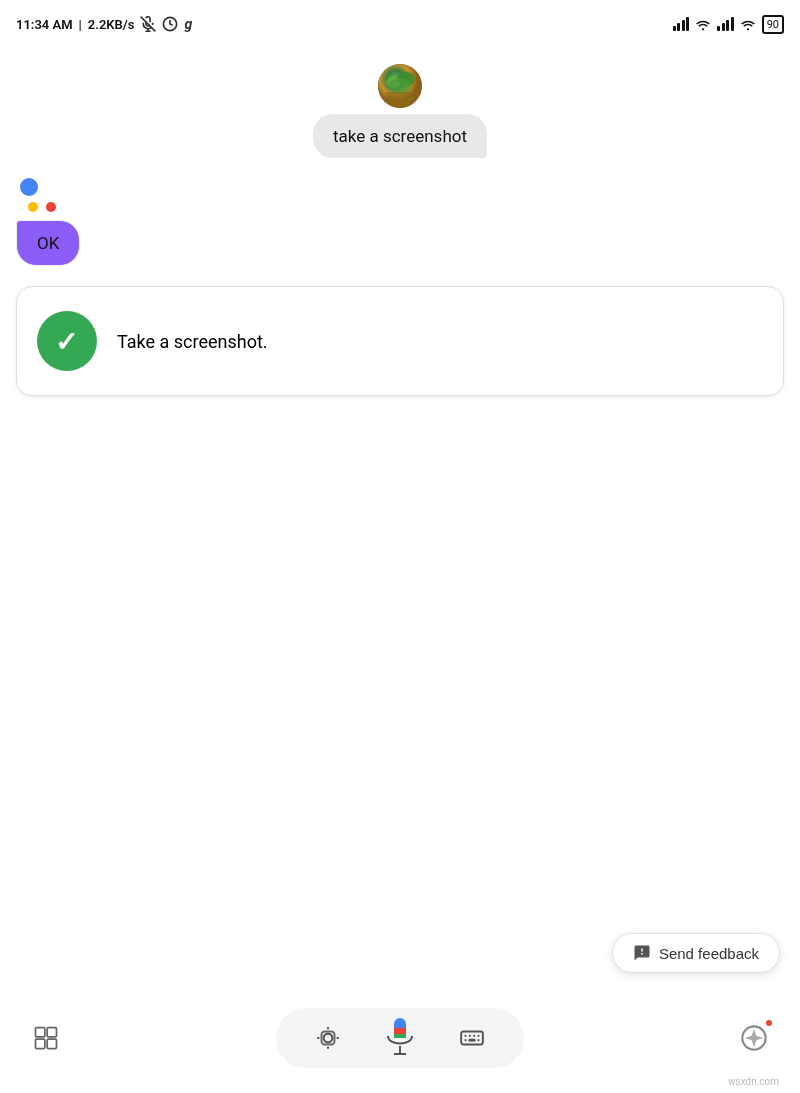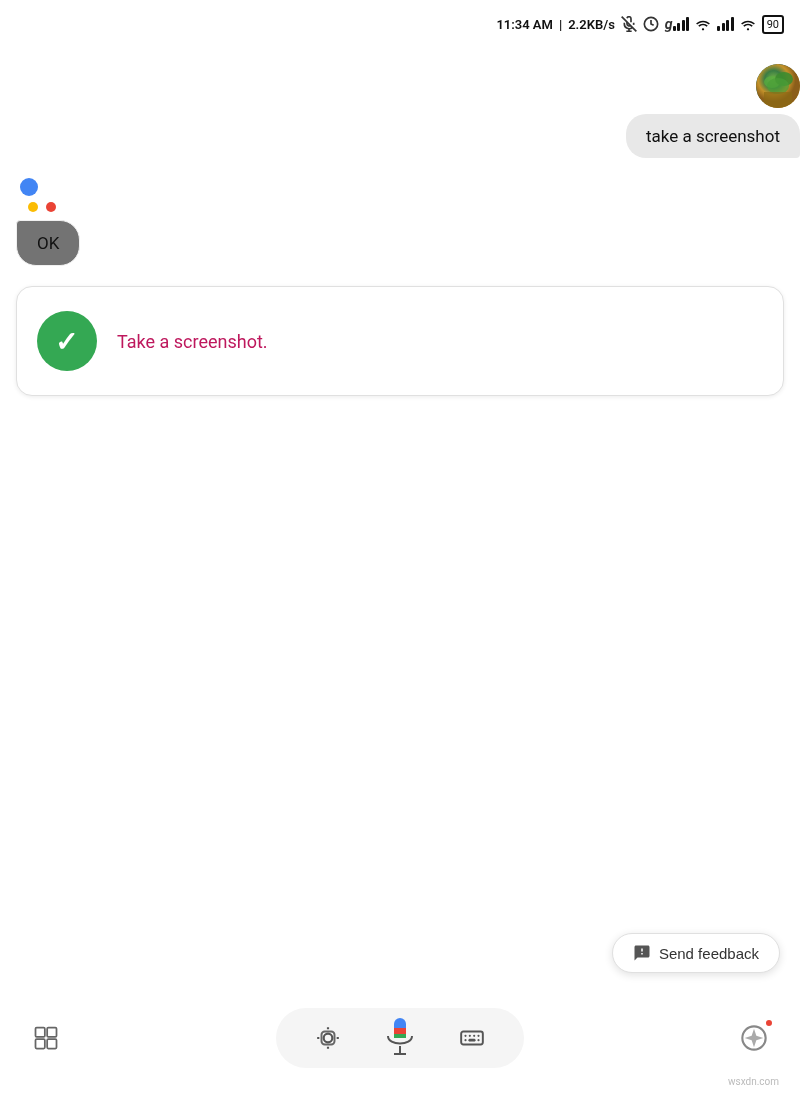--- a/index.html
+++ b/index.html
@@ -9,21 +9,21 @@
       height: 1093px;
       background: #ffffff;
       font-family: 'Roboto', Arial, sans-serif;
       position: relative;
       overflow: hidden;
     }
 
     
     .status-bar {
       display: flex;
-      justify-content: flex-end;
+      justify-content: space-between;
       align-items: center;
       padding: 8px 16px 4px 16px;
       height: 44px;
       background: #fff;
     }
 
     .status-left {
       display: flex;
       align-items: center;
       gap: 6px;
@@ -45,21 +45,21 @@
       font-size: 11px;
       font-weight: 400;
       color: #111;
       position: relative;
     }
 
     
     .user-message-container {
       display: flex;
       flex-direction: column;
-      align-items: flex-end;
+      align-items: center;
       margin-bottom: 20px;
       margin-top: 20px;
     }
 
     .user-avatar {
       width: 44px;
       height: 44px;
       border-radius: 50%;
       overflow: hidden;
       margin-bottom: 6px;
@@ -122,21 +122,21 @@
 
     .dot-yellow {
       width: 10px;
       height: 10px;
       background: #FBBC04;
       bottom: 2px;
       left: 8px;
     }
 
     .assistant-bubble {
-      background: #737373;
+      background: #8b5cf6;
       border: 1px solid #f0f0f0;
       border-radius: 4px 20px 20px 20px;
       padding: 12px 20px;
       max-width: 200px;
       font-size: 17px;
       color: #111;
     }
 
     
     .action-card {
@@ -163,21 +163,21 @@
     }
 
     .check-icon {
       color: white;
       font-size: 28px;
       font-weight: bold;
     }
 
     .action-text {
       font-size: 18px;
-      color: #be185d;
+      color: #000000;
     }
 
     
     .feedback-button {
       position: absolute;
       bottom: 120px;
       right: 20px;
       background: #fff;
       border: 1px solid #e0e0e0;
       border-radius: 24px;

